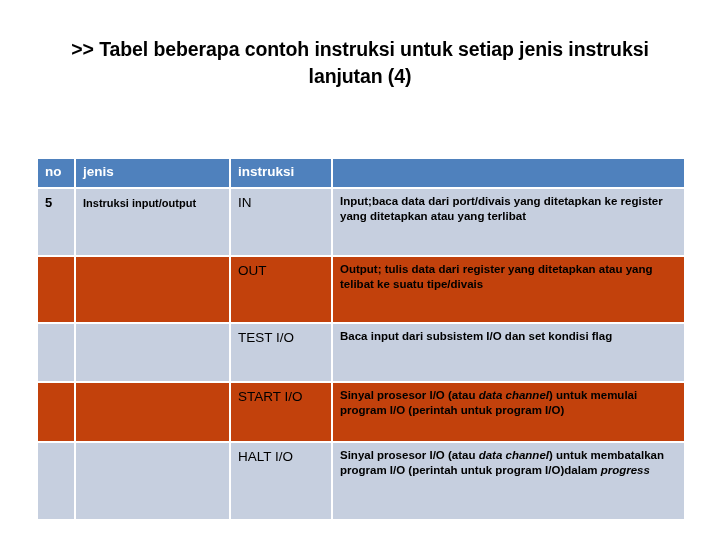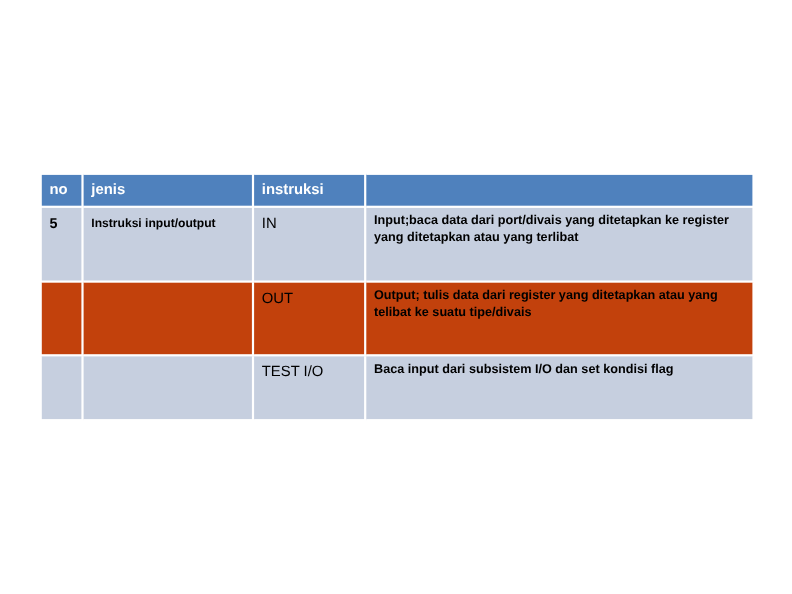--- a/index.html
+++ b/index.html
@@ -118,20 +118,21 @@
   .r4 td { height: 36px; }
   .r5 td { height: 54px; }
 
   .empty-cell { font-size: 0; line-height: 0; }
 </style>
 </head>
 <body>
 
 <div class="slide">
 
+  <div class="slide-title">&gt;&gt; Tabel beberapa contoh instruksi untuk setiap jenis instruksi lanjutan (4)</div>
 
   <div class="table-wrap">
     <table class="data-table">
       <colgroup>
         <col class="c-no">
         <col class="c-tipe">
         <col class="c-instr">
         <col class="c-desc">
       </colgroup>
       <thead>
@@ -158,19 +159,31 @@
           <td class="cell-desc"><span>Output; tulis data dari register yang ditetapkan atau yang telibat ke suatu tipe/divais</span></td>
         </tr>
 
         <tr class="row-dark r3">
           <td class="cell-no empty-cell"></td>
           <td class="cell-tipe empty-cell"></td>
           <td class="cell-instr">TEST I/O</td>
           <td class="cell-desc"><span>Baca input dari subsistem I/O dan set kondisi flag</span></td>
         </tr>
 
+        <tr class="row-light r4">
+          <td class="cell-no empty-cell"></td>
+          <td class="cell-tipe empty-cell"></td>
+          <td class="cell-instr">START I/O</td>
+          <td class="cell-desc"><span>Sinyal prosesor I/O (atau </span><i>data channel</i><span>) untuk memulai program I/O (perintah untuk program I/O)</span></td>
+        </tr>
 
+        <tr class="row-dark r5">
+          <td class="cell-no empty-cell"></td>
+          <td class="cell-tipe empty-cell"></td>
+          <td class="cell-instr">HALT I/O</td>
+          <td class="cell-desc"><span>Sinyal prosesor I/O (atau </span><i>data channel</i><span>) untuk membatalkan program I/O (perintah untuk program I/O)dalam </span><i>progress</i></td>
+        </tr>
 
       </tbody>
     </table>
   </div>
 
 </div>
 
 </body></html>

